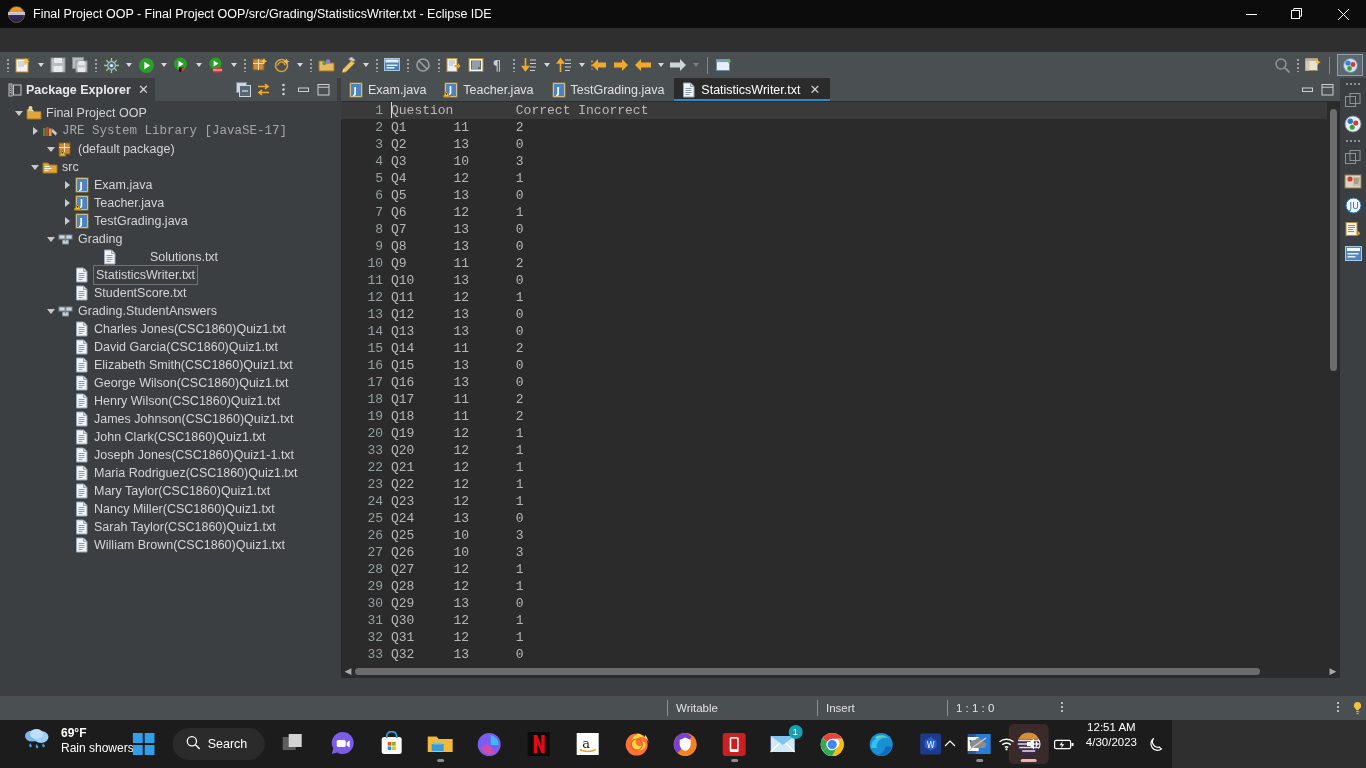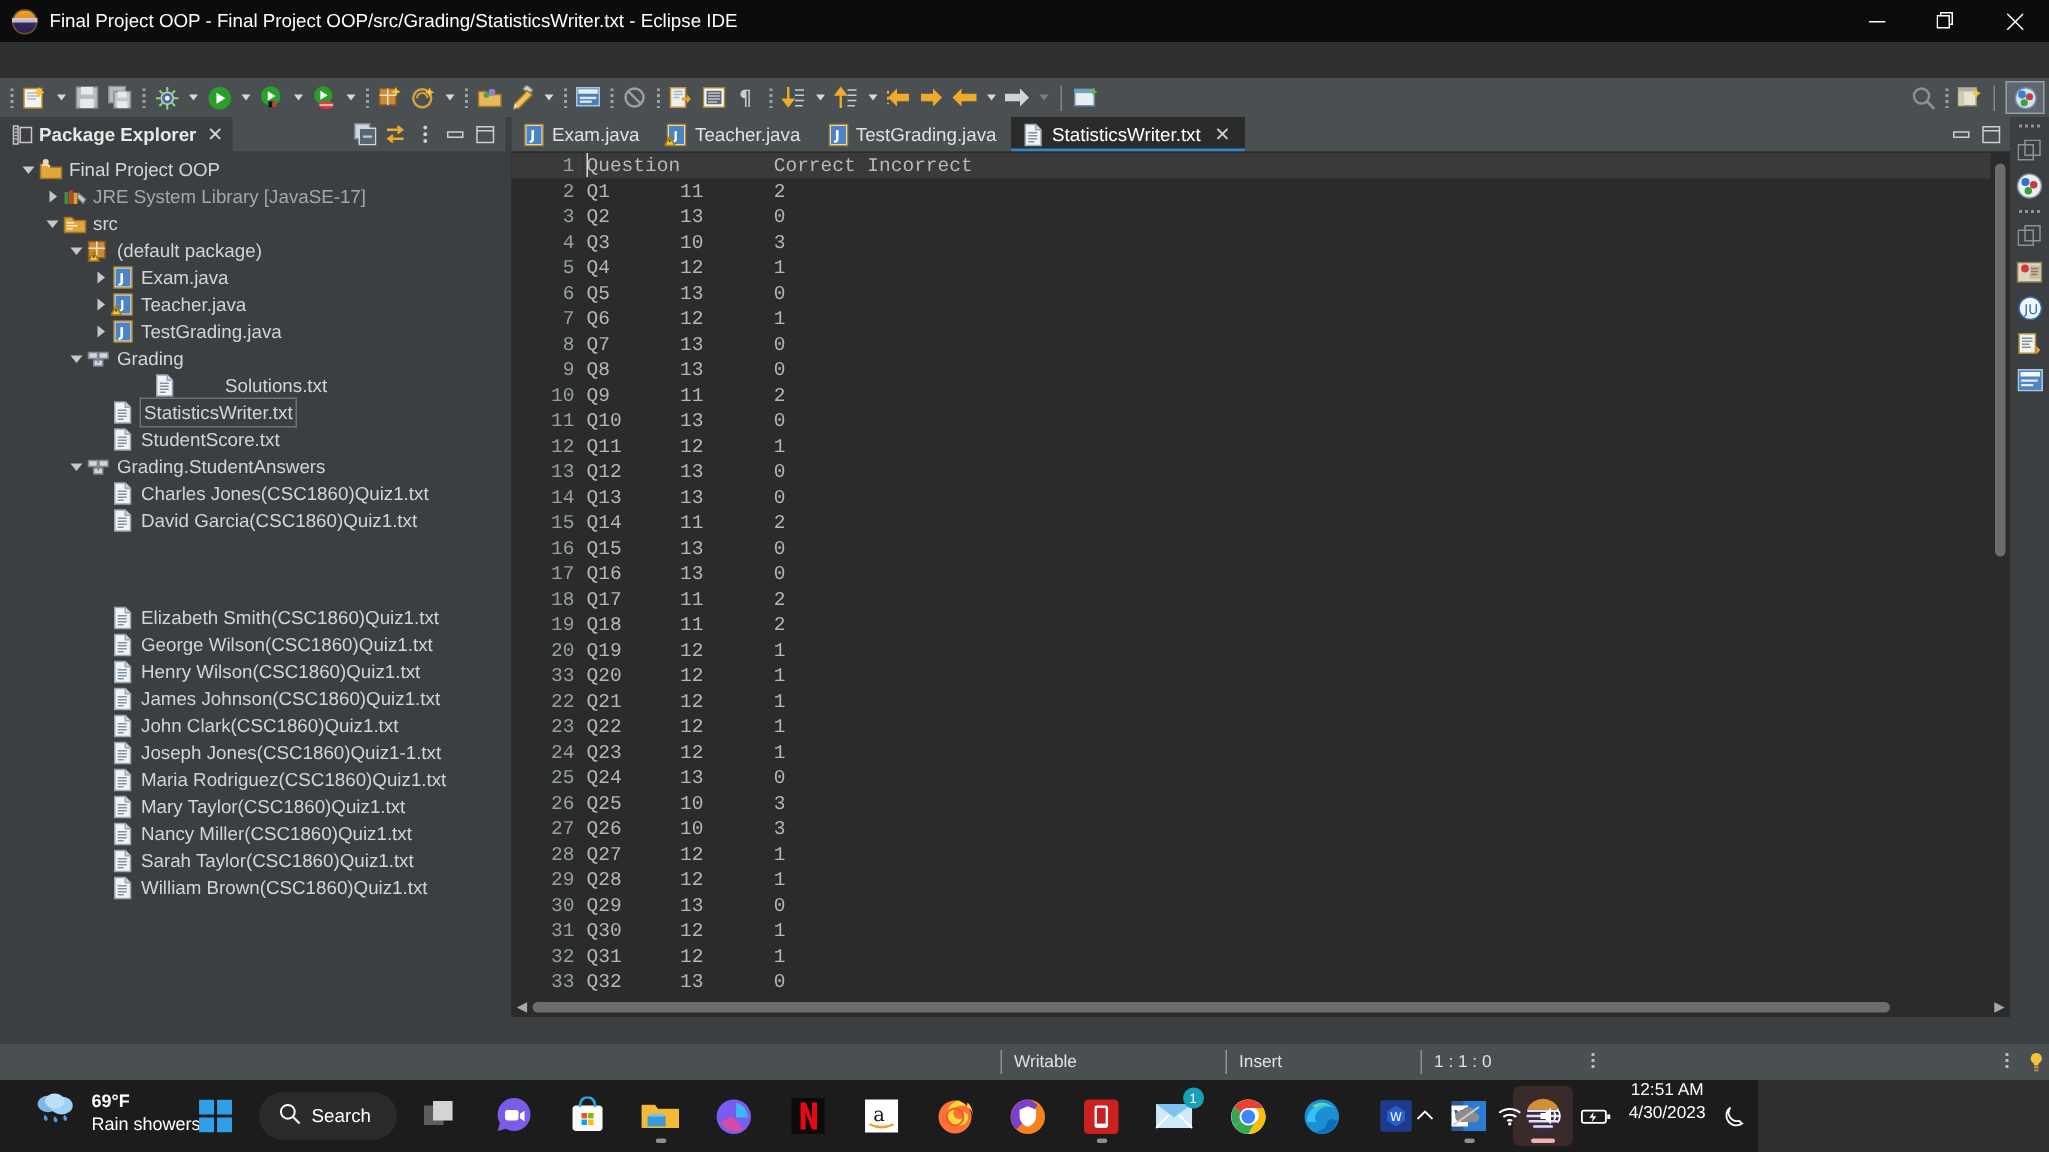--- a/index.html
+++ b/index.html
@@ -462,59 +462,59 @@
             </span>
             <span class="ico">
               <svg width="16" height="16" viewBox="0 0 16 16">
                 <path d="M1 4.5h5.5L8 6.5H15V14H1z" fill="#e0a63c" stroke="#a0761f"></path>
                 <path d="M2 5h4l1 1.4" fill="none" stroke="#fff9e8"></path>
                 <circle cx="4.5" cy="3" r="2" fill="#e8d7b0"></circle>
               </svg>
             </span>
             <span class="txt">Final Project OOP</span>
           </div>
-          <div class="row" style="padding-left: 24px;">
+          <div class="row" style="padding-left: 24px; font-family: Liberation Mono, monospace;">
             <span class="tw">
               <i class="tw-e"></i>
             </span>
             <span class="ico">
               <svg width="16" height="16" viewBox="0 0 16 16">
                 <rect x="1" y="5" width="2.6" height="8" fill="#3f8f3f"></rect>
                 <rect x="4" y="4" width="2.6" height="9" fill="#c8412f"></rect>
                 <rect x="7" y="5.5" width="2.6" height="7.5" fill="#d8a52c"></rect>
                 <path d="M10.5 6 L15 10 L13.5 12.5 L9.5 8.5z" fill="#cfcfcf" stroke="#8a8a8a"></path>
               </svg>
             </span>
             <span class="txt jre-grey">JRE System Library [JavaSE-17]</span>
           </div>
-          <div class="row" style="padding-left: 24px;">
-            <span class="tw">
-              <i class="tw-c"></i>
-            </span>
-            <span class="ico">
-              <svg width="16" height="16" viewBox="0 0 16 16">
-                <path d="M1 4h5l1.5 2H15v8H1z" fill="#e0a63c" stroke="#a0761f"></path>
-                <path d="M2.5 7.5h5M2.5 9.5h7M2.5 11.5h4" stroke="#fff3d8"></path>
-              </svg>
-            </span>
-            <span class="txt">src</span>
-          </div>
           <div class="row" style="padding-left: 40px;">
             <span class="tw">
               <i class="tw-c"></i>
             </span>
             <span class="ico">
               <svg width="16" height="16" viewBox="0 0 16 16">
                 <rect x="1" y="2" width="11" height="11" fill="#c98a3a" stroke="#8a5a1f"></rect>
                 <path d="M1 6.5h11M6.5 2v11" stroke="#f6ddb5"></path>
                 <path d="M4.5 9 L8 15 H1z" fill="#f5c23b" stroke="#9c7a18"></path>
                 <path d="M4.5 11v1.8" stroke="#4a3a0c" stroke-width="1.1"></path>
               </svg>
             </span>
             <span class="txt">(default package)</span>
+          </div>
+          <div class="row" style="padding-left: 24px;">
+            <span class="tw">
+              <i class="tw-c"></i>
+            </span>
+            <span class="ico">
+              <svg width="16" height="16" viewBox="0 0 16 16">
+                <path d="M1 4h5l1.5 2H15v8H1z" fill="#e0a63c" stroke="#a0761f"></path>
+                <path d="M2.5 7.5h5M2.5 9.5h7M2.5 11.5h4" stroke="#fff3d8"></path>
+              </svg>
+            </span>
+            <span class="txt">src</span>
           </div>
           <div class="row" style="padding-left: 56px;">
             <span class="tw">
               <i class="tw-e"></i>
             </span>
             <span class="ico">
               <svg width="16" height="16" viewBox="0 0 16 16">
                 <rect x="2" y="1" width="12" height="14" fill="#f5f5f5" stroke="#b08529"></rect>
                 <rect x="3" y="2" width="10" height="12" fill="#4a84c4"></rect>
                 <text x="5.5" y="11.5" font-family="DejaVu Sans" font-size="9" font-weight="bold" fill="#fff">J</text>
@@ -626,21 +626,21 @@
             <span class="tw"></span>
             <span class="ico">
               <svg width="16" height="16" viewBox="0 0 16 16">
                 <path d="M2.5 1h7l3.5 3.5V15h-10.5z" fill="#f1f4f7" stroke="#9aa7b4"></path>
                 <path d="M9.5 1v3.5H13" fill="#cdd7e0" stroke="#9aa7b4"></path>
                 <path d="M4.5 6.5h6M4.5 8.5h6M4.5 10.5h6M4.5 12.5h4" stroke="#7f93a6" stroke-width="0.9"></path>
               </svg>
             </span>
             <span class="txt">David Garcia(CSC1860)Quiz1.txt</span>
           </div>
-          <div class="row" style="padding-left: 56px; margin-top: 47px;">
+          <div class="row" style="padding-left: 56px;">
             <span class="tw"></span>
             <span class="ico">
               <svg width="16" height="16" viewBox="0 0 16 16">
                 <path d="M2.5 1h7l3.5 3.5V15h-10.5z" fill="#f1f4f7" stroke="#9aa7b4"></path>
                 <path d="M9.5 1v3.5H13" fill="#cdd7e0" stroke="#9aa7b4"></path>
                 <path d="M4.5 6.5h6M4.5 8.5h6M4.5 10.5h6M4.5 12.5h4" stroke="#7f93a6" stroke-width="0.9"></path>
               </svg>
             </span>
             <span class="txt">Elizabeth Smith(CSC1860)Quiz1.txt</span>
           </div>

